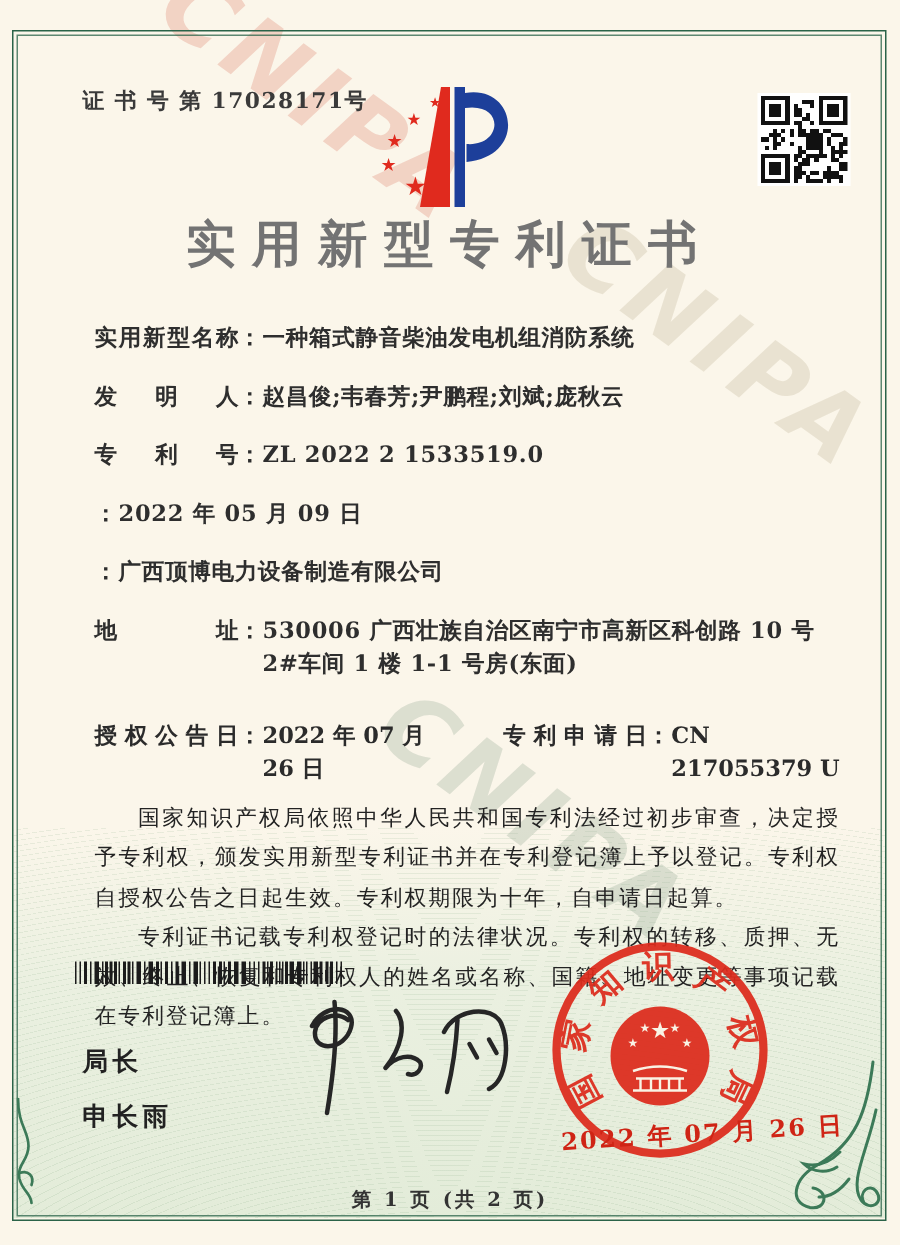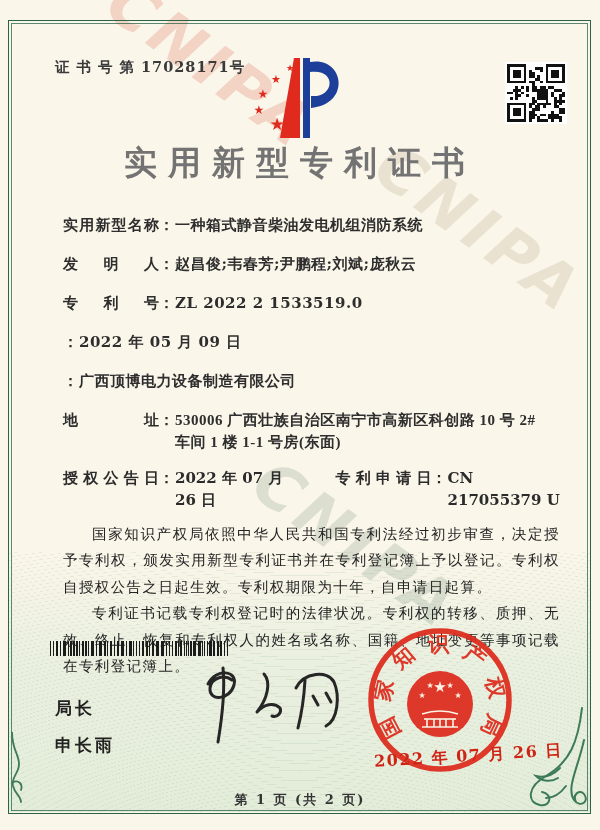--- a/index.html
+++ b/index.html
@@ -37,22 +37,22 @@
 
   .title{position:absolute;left:0;right:0;top:141px;text-align:center;
     font-size:33px;font-weight:700;letter-spacing:11px;color:#737373;}
 
   .body-col{position:absolute;left:63px;right:40px;top:214px;}
   .frow{display:flex;margin-bottom:17px;font-size:15px;font-weight:600;
     line-height:22px;color:#2e2e2e;}
   .flabel{display:inline-block;width:96px;text-align:justify;text-align-last:justify;flex:none;}
   .fcolon{flex:none;width:16px;}
   .fval{flex:1;letter-spacing:0.5px;}
-  .addr .fval{max-width:372px;font-family:Liberation Serif, serif;}
-  .addr{margin-bottom:14px;}
+  .addr .fval{max-width:372px;}
+  .addr{margin-bottom:26px;}
   .grant-row{display:flex;font-size:15px;font-weight:600;line-height:22px;margin-bottom:10px;}
   .grant-pair{display:flex;}
   .grant-pair.second{margin-left:38px;}
 
   .paras{margin-top:8px;font-size:14.5px;line-height:1.82;letter-spacing:1.4px;
     color:#232323;text-align:justify;}
   .paras p{margin:0;text-indent:2em;}
 
   .barcode{position:absolute;left:50px;top:641px;width:182px;height:15px;display:flex;}
   .barcode i{display:block;height:100%;}

